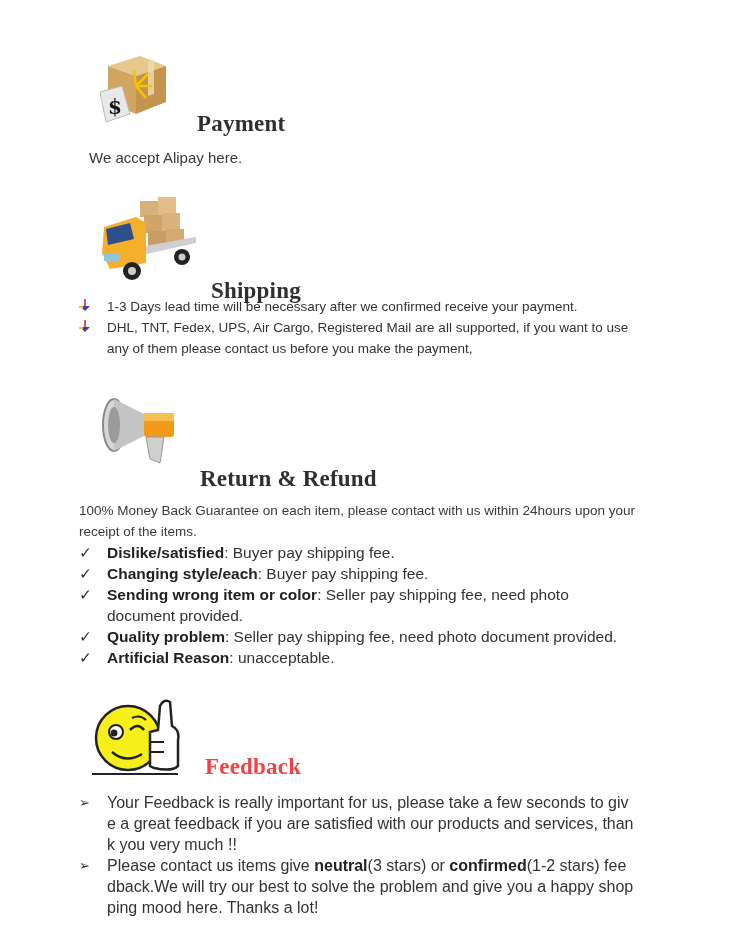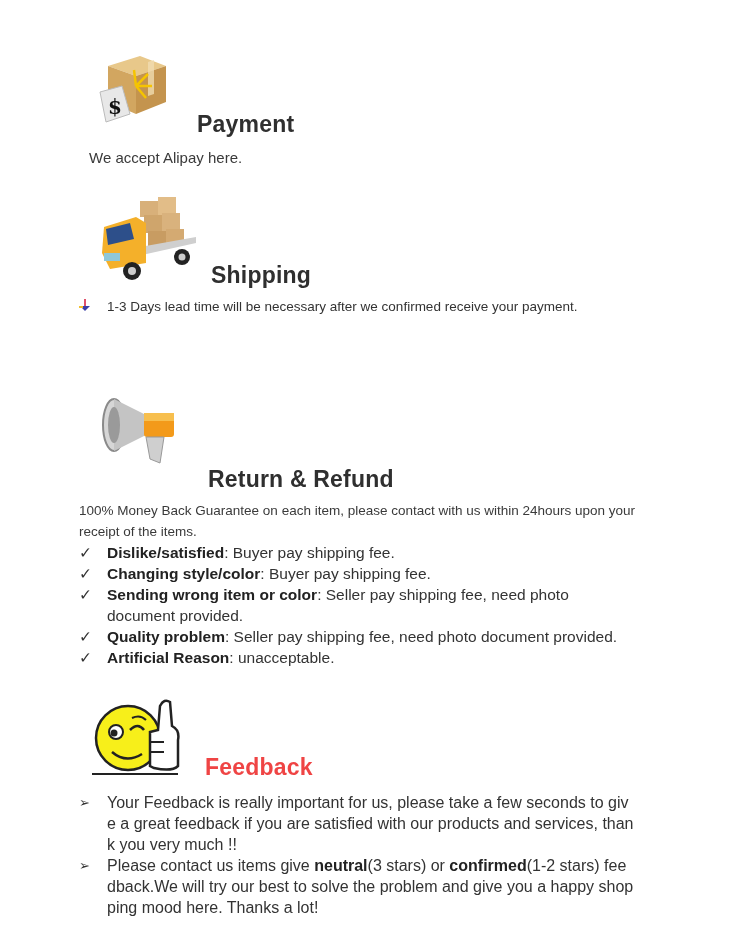--- a/index.html
+++ b/index.html
@@ -1,19 +1,19 @@
 <!DOCTYPE html>
 <html><head>
 <meta charset="utf-8">
 <style>
   html, body { margin: 0; padding: 0; background: #ffffff; }
   body { width: 734px; height: 944px; position: relative; overflow: hidden;
          font-family: "Liberation Sans", sans-serif; color: #333333; }
   .abs { position: absolute; }
-  .heading { font-family: Liberation Sans, sans-serif; font-weight: bold; font-size: 23px; color: #2f2f2f; letter-spacing: 0.2px; }
+  .heading { font-family: Liberation Serif, serif; font-weight: bold; font-size: 23px; color: #2f2f2f; letter-spacing: 0.2px; }
   .para { font-size: 14.5px; color: #3a3a3a; line-height: 21px; }
   .list { list-style: none; margin: 0; padding: 0; }
   .li { position: relative; padding-left: 28px; }
   .bullet { position: absolute; left: 0; top: 0; }
   .ship .li { font-size: 13.5px; line-height: 21px; color: #333; }
   .ret .li { font-size: 15.5px; line-height: 21px; color: #333; }
   .fb .li { font-size: 16px; line-height: 21px; color: #333; }
   b { color: #222; }
 </style>
 </head>
@@ -49,49 +49,59 @@
     <polygon points="40,54 96,44 96,50 42,62" fill="#cfcfcf"></polygon>
     <polygon points="4,34 36,24 46,30 46,70 10,76 2,60" fill="#f4b02a"></polygon>
     <polygon points="6,36 30,30 34,46 8,52" fill="#2d4f8a"></polygon>
     <rect x="4" y="60" width="16" height="8" fill="#8fc7d8"></rect>
     <circle cx="32" cy="78" r="9" fill="#222"></circle>
       <circle cx="32" cy="78" r="4" fill="#ccc"></circle>
     <circle cx="82" cy="64" r="8" fill="#222"></circle>
       <circle cx="82" cy="64" r="3.5" fill="#ccc"></circle>
   </svg>
 </div>
-<div class="abs heading" style="left:211px;top:262px;">Shipping</div>
+<div class="abs heading" style="left:211px;top:278px;">Shipping</div>
 <ul class="abs list ship" style="left:79px;top:296px;width:560px;">
   <li class="li">
     <span class="bullet">
       <svg width="12" height="14" viewBox="0 0 12 14" style="margin-top:3px">
           <rect x="5" y="0" width="2" height="8" fill="#e0506a"></rect>
           <polygon points="1,7 11,7 6,12" fill="#3b3fa8"></polygon>
           <rect x="0" y="7" width="4" height="2" fill="#f2c030"></rect>
         </svg>
     </span>
     <span>1-3 Days lead time will be necessary after we confirmed receive your payment.</span>
+  </li>
+  <li class="li">
+    <span class="bullet">
+      <svg width="12" height="14" viewBox="0 0 12 14" style="margin-top:3px">
+          <rect x="5" y="0" width="2" height="8" fill="#e0506a"></rect>
+          <polygon points="1,7 11,7 6,12" fill="#3b3fa8"></polygon>
+          <rect x="0" y="7" width="4" height="2" fill="#f2c030"></rect>
+        </svg>
+    </span>
+    <span>DHL, TNT, Fedex, UPS, Air Cargo, Registered Mail are all supported, if you want to use any of them please contact us before you make the payment,</span>
   </li>
 </ul>
 
 <div class="abs" style="left:100px;top:397px;width:90px;height:70px;">
   <svg width="90" height="70" viewBox="0 0 90 70">
     <ellipse cx="14" cy="28" rx="11" ry="26" fill="#d6d6d6" stroke="#8a8a8a" stroke-width="2"></ellipse>
     <polygon points="14,2 46,18 46,38 14,54" fill="#c4c4c4"></polygon>
     <ellipse cx="14" cy="28" rx="6" ry="18" fill="#9a9a9a"></ellipse>
     <rect x="44" y="16" width="30" height="24" rx="3" fill="#f39a1a"></rect>
     <rect x="44" y="16" width="30" height="8" fill="#f7bf4e"></rect>
     <polygon points="46,40 64,40 60,66 50,62" fill="#cfcfcf" stroke="#999"></polygon>
   </svg>
 </div>
-<div class="abs heading" style="left:208px;top:466px;">Return &amp; Refund</div>
+<div class="abs heading" style="left:200px;top:466px;">Return &amp; Refund</div>
 <div class="abs para" style="left:79px;top:500px;width:560px;font-size:13.5px;">100% Money Back Guarantee on each item, please contact with us within 24hours upon your receipt of the items.</div>
 <ul class="abs list ret" style="left:79px;top:542px;width:570px;">
   <li class="li"><span class="bullet">✓</span><b>Dislike/satisfied</b><span>: Buyer pay shipping fee.</span></li>
-  <li class="li"><span class="bullet">✓</span><b>Changing style/color</b><span>: Buyer pay shipping fee.</span></li>
+  <li class="li"><span class="bullet">✓</span><b>Changing style/each</b><span>: Buyer pay shipping fee.</span></li>
   <li class="li" style="padding-right:50px;"><span class="bullet">✓</span><b>Sending wrong item or color</b><span>: Seller pay shipping fee, need photo document provided.</span></li>
   <li class="li"><span class="bullet">✓</span><b>Quality problem</b><span>: Seller pay shipping fee, need photo document provided.</span></li>
   <li class="li"><span class="bullet">✓</span><b>Artificial Reason</b><span>: unacceptable.</span></li>
 </ul>
 
 <div class="abs" style="left:92px;top:696px;width:90px;height:80px;">
   <svg width="90" height="80" viewBox="0 0 90 80">
     <circle cx="36" cy="42" r="32" fill="#f7ef1a" stroke="#222" stroke-width="2.5"></circle>
     <circle cx="24" cy="36" r="7" fill="#fff" stroke="#222" stroke-width="2"></circle>
     <circle cx="22" cy="37" r="3.5" fill="#222"></circle>

